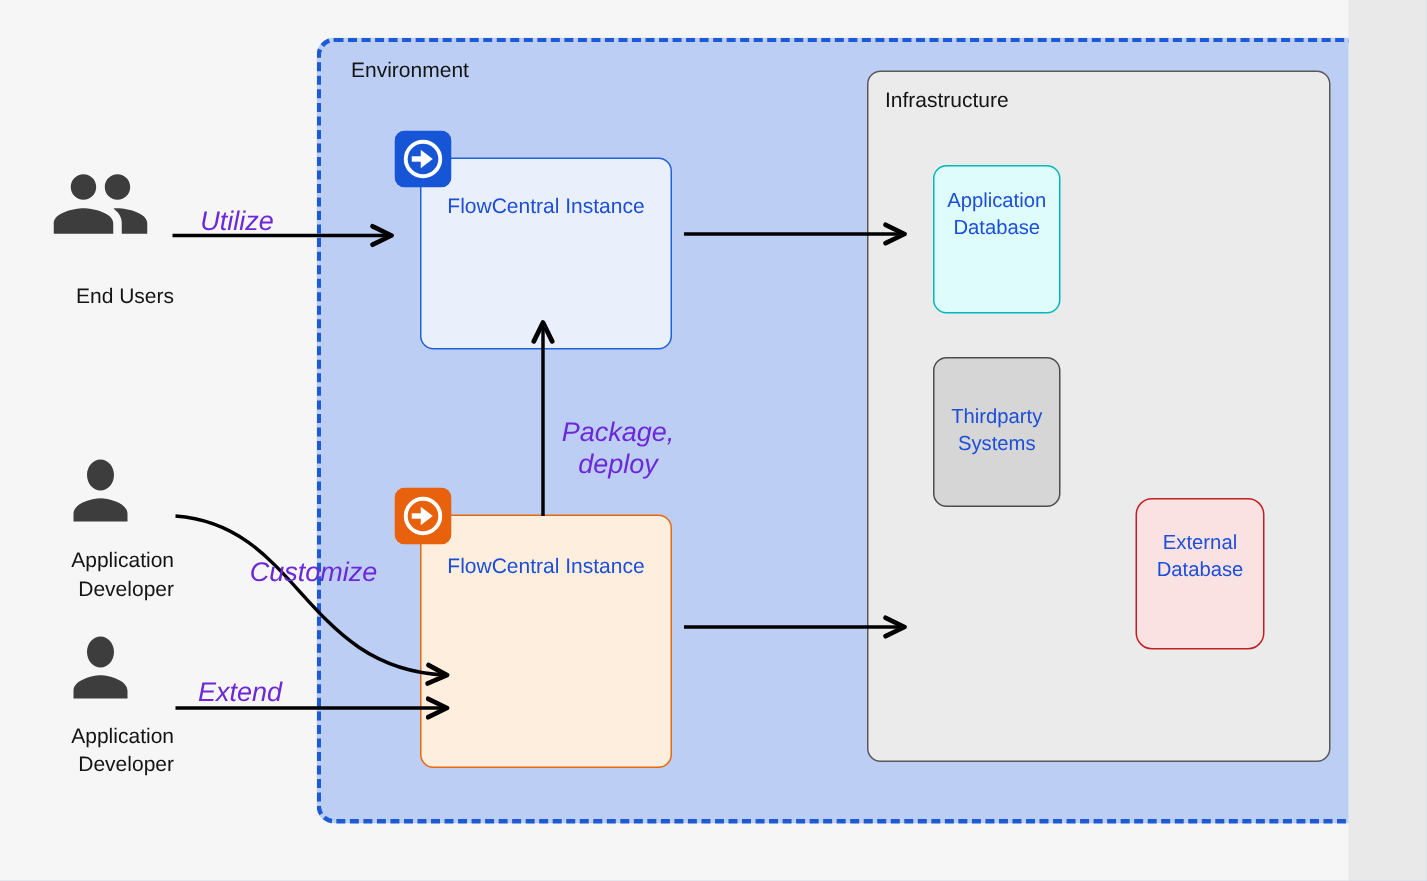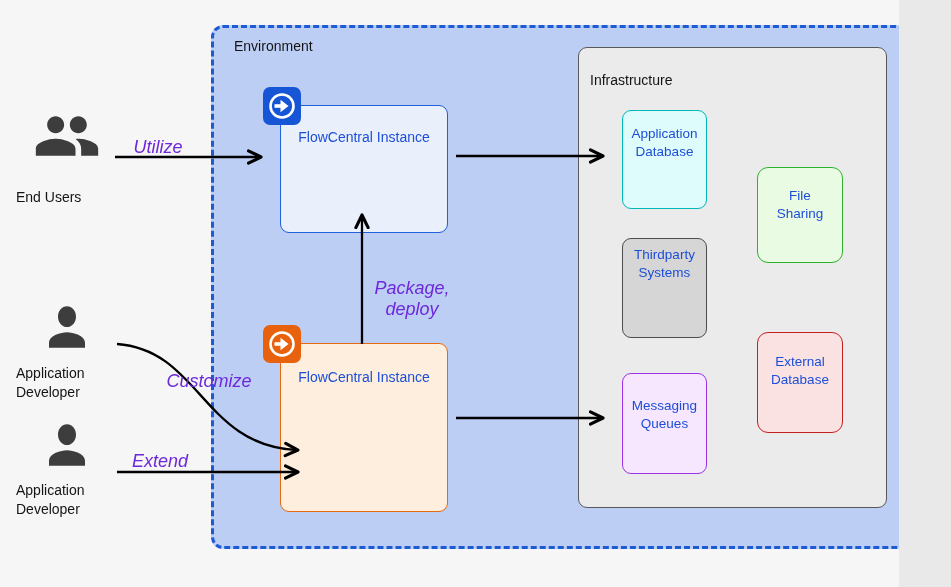--- a/index.html
+++ b/index.html
@@ -19,21 +19,21 @@
   }
   .group-label{font-size:14px;color:#141414;}
   .env-label{left:234px;top:38px;}
   
   .infrastructure{
     left:578px;top:47px;width:309px;height:461px;
     background:var(--c-infra_fill,#ebebeb);
     border:1.5px solid var(--c-infra_border,#595959);
     border-radius:9px;box-sizing:border-box;
   }
-  .infra-label{left:590px;top:72px;}
+  .infra-label{left:590px;top:58px;}
   
   .node{
     box-sizing:border-box;border-radius:9px;
     font-size:13.5px;line-height:1.3;text-align:center;
     display:flex;justify-content:center;align-items:flex-start;
     padding:16px 8px 0 8px;color:#1d4ed8;
   }
   .fc-top{
     left:280px;top:105px;width:168px;height:128px;
     background:var(--c-instance_blue_fill,#e9f0fc);
@@ -58,38 +58,38 @@
     border:1.5px solid var(--c-appdb_border,#00b8b8);padding-top:14px;
   }
   .file-sharing{
     left:757px;top:167px;width:86px;height:96px;
     background:var(--c-file_fill,#e9fbe2);
     border:1.5px solid var(--c-file_border,#2eb22e);padding-top:19px;border-radius:11px;
   }
   .thirdparty{
     left:622px;top:238px;width:85px;height:100px;
     background:var(--c-third_fill,#d6d6d6);
-    border:1.5px solid var(--c-third_border,#4d4d4d);padding-top:7px;
+    border:1.5px solid var(--c-third_border,#4d4d4d);padding-top:30px;
   }
   .external{
     left:757px;top:332px;width:86px;height:101px;
     background:var(--c-external_fill,#fbe2e2);
     border:1.5px solid var(--c-external_border,#c22020);padding-top:20px;border-radius:11px;
   }
   .messaging{
     left:622px;top:373px;width:85px;height:101px;
     background:var(--c-msg_fill,#f6e6fe);
     border:1.5px solid var(--c-msg_border,#9c33e8);padding-top:23px;
   }
   
   .badge{width:38px;height:38px;}
   .badge-blue{left:263px;top:87px;}
   .badge-orange{left:263px;top:325px;}
   
-  .actor-label{font-size:14px;line-height:1.35;text-align:left;color:#141414;}
+  .actor-label{font-size:14px;line-height:1.35;text-align:right;color:#141414;}
   .lbl-endusers{left:16px;top:188px;width:100px;}
   .lbl-dev1{left:16px;top:364px;width:100px;}
   .lbl-dev2{left:16px;top:481px;width:100px;}
   .icon-endusers{left:33px;top:102px;}
   .icon-dev1{left:40px;top:296px;}
   .icon-dev2{left:40px;top:414px;}
   
   .edge-label{
     font-size:18px;font-style:italic;color:#6d28d9;
     width:110px;text-align:center;
@@ -108,31 +108,25 @@
 
   <div class="abs environment"></div>
   <div class="abs group-label env-label">Environment</div>
 
   <div class="abs infrastructure"></div>
   <div class="abs group-label infra-label">Infrastructure</div>
 
   <div class="abs node app-db">
     <span>Application Database</span>
   </div>
-  <div class="abs node file-sharing">
-    <span>File Sharing</span>
-  </div>
   <div class="abs node thirdparty">
     <span>Thirdparty Systems</span>
   </div>
   <div class="abs node external">
     <span>External Database</span>
-  </div>
-  <div class="abs node messaging">
-    <span>Messaging Queues</span>
   </div>
 
   <div class="abs node fc-top">
     <span>FlowCentral Instance</span>
   </div>
   <div class="abs node fc-bottom">
     <span>FlowCentral Instance</span>
   </div>
 
   <svg class="abs badge badge-blue" viewBox="0 0 38 38">

